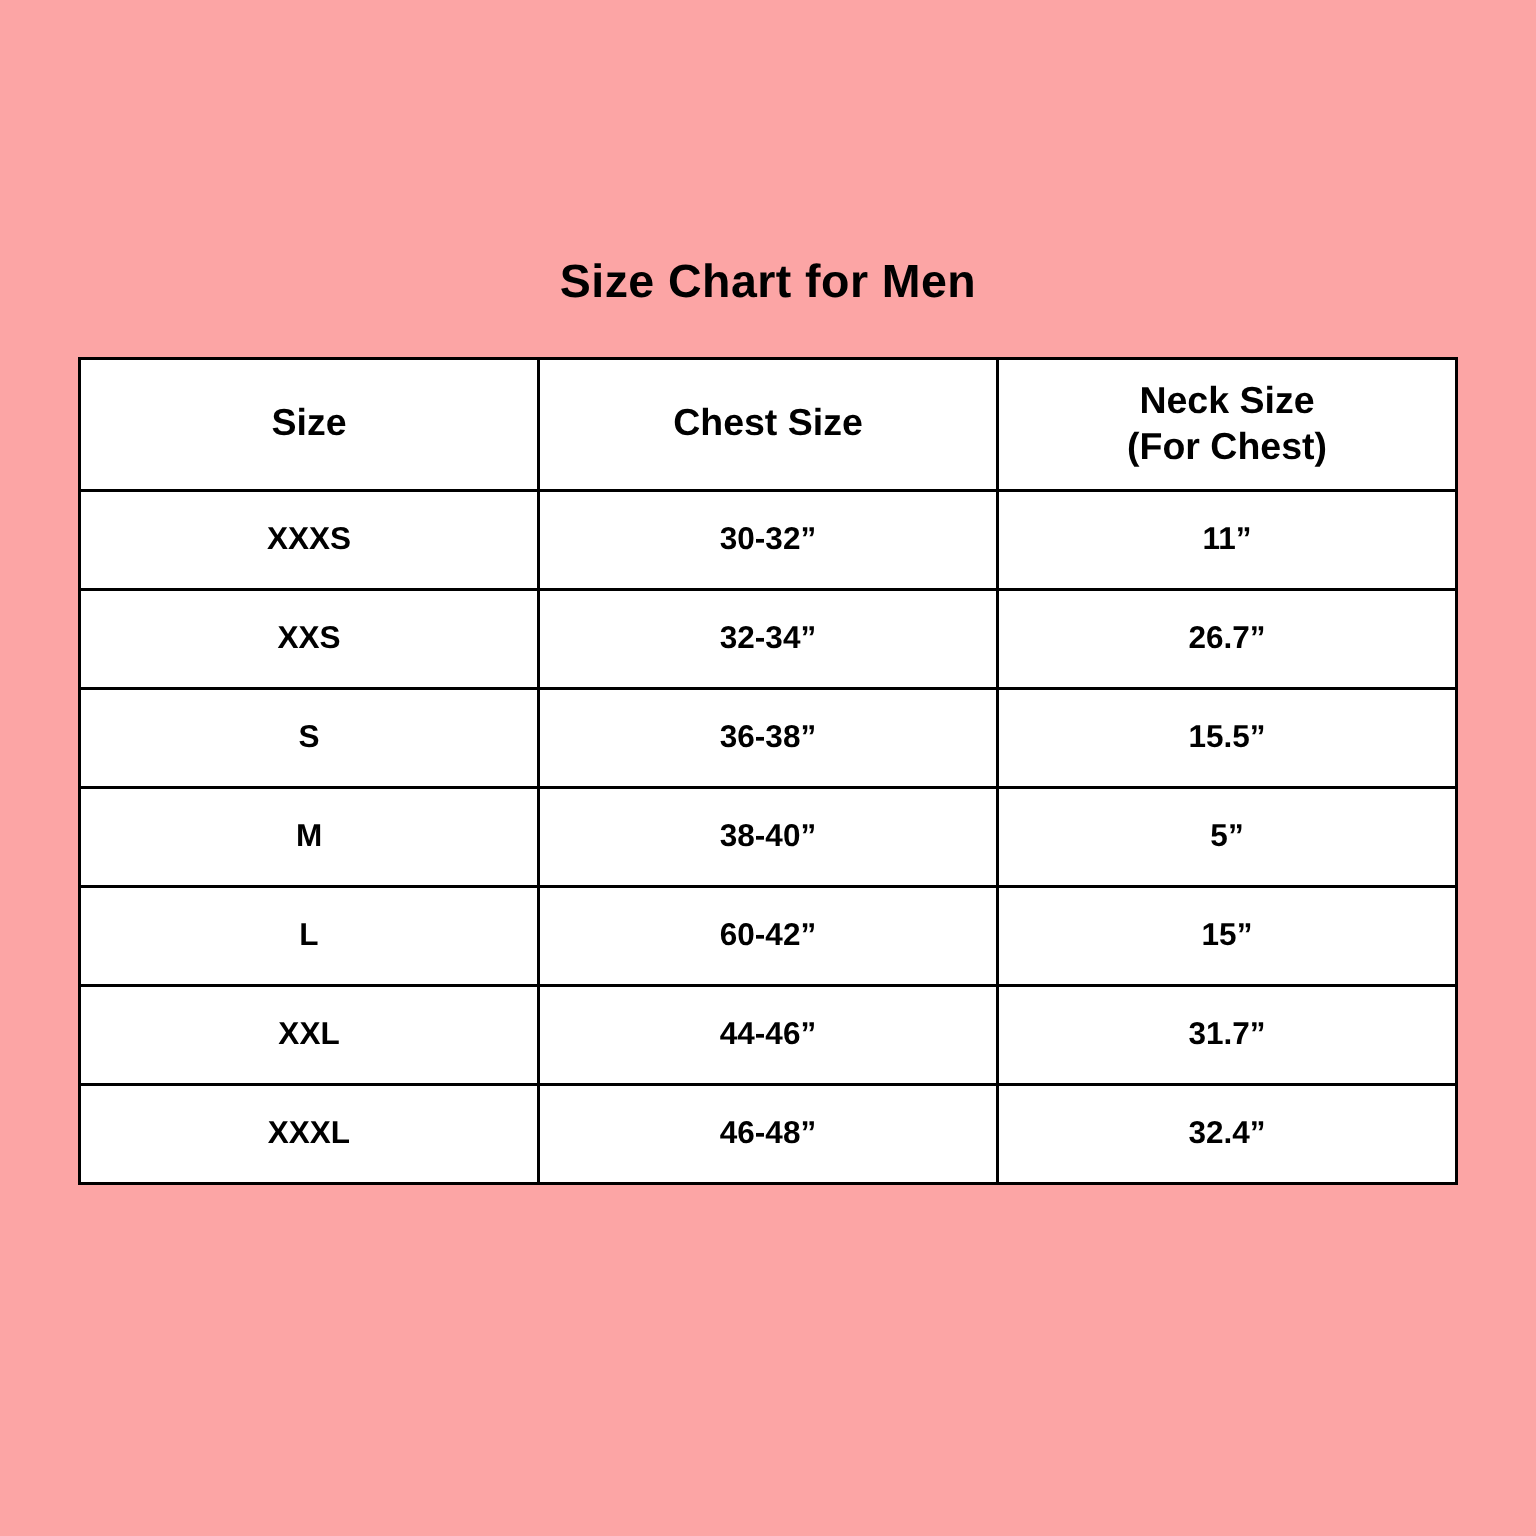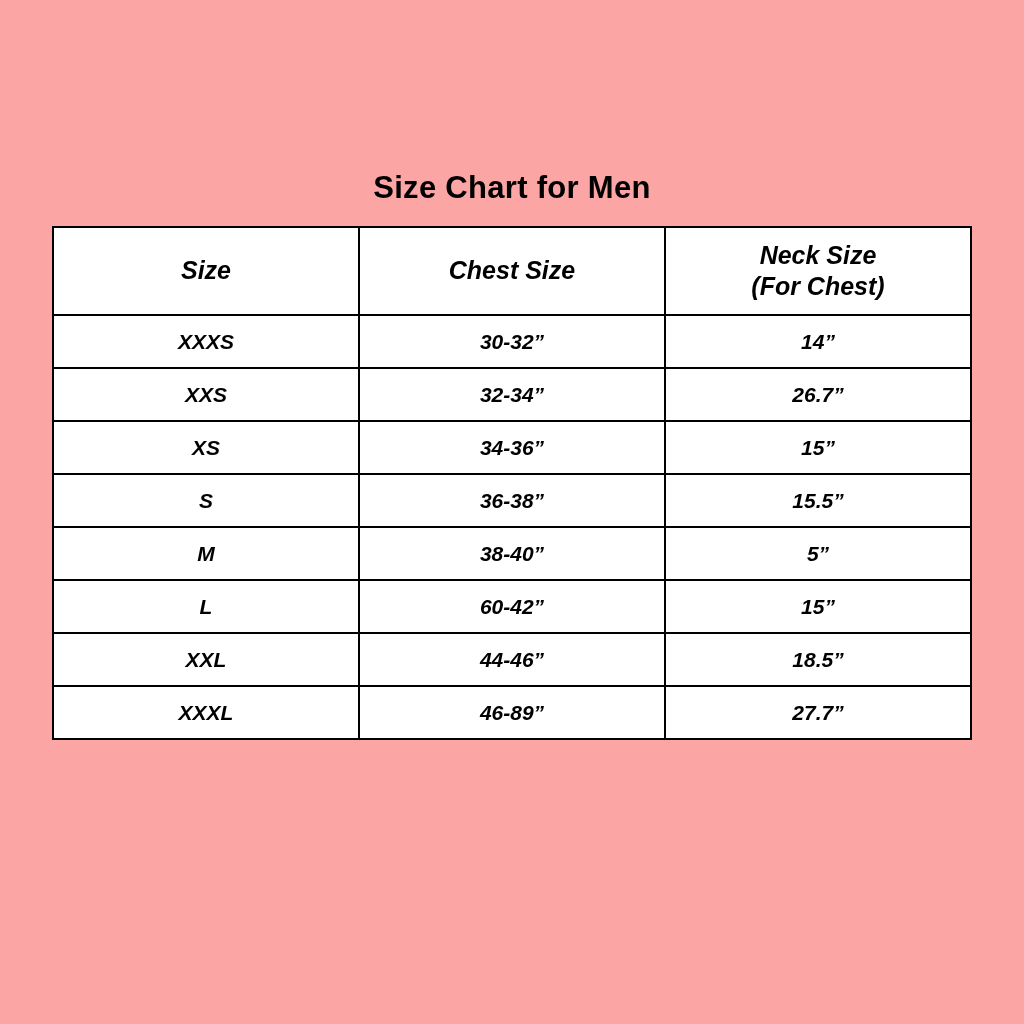--- a/index.html
+++ b/index.html
@@ -27,42 +27,41 @@
     left: 0;
     width: 100%;
     margin: 0;
     text-align: center;
     font-size: 31px;
     font-weight: bold;
     letter-spacing: 0.3px;
   }
   table.size-table {
     position: absolute;
-    top: 226px;
+    top: 238px;
     left: 52px;
     width: 920px;
     border-collapse: collapse;
     table-layout: fixed;
-    font-style: italic;
   }
   .size-table th,
   .size-table td {
     border: 2px solid #000000;
     text-align: center;
     vertical-align: middle;
     font-weight: bold;
     padding: 0;
     background: #ffffff;
   }
   .size-table thead th {
     height: 88px;
     font-size: 25px;
   }
   .size-table tbody td {
-    height: 53px;
+    height: 66px;
     font-size: 21px;
   }
   .hline {
     display: block;
     line-height: 1.25;
   }
 </style>
 </head>
 <body>
 
@@ -82,53 +81,48 @@
         <th>
           <span class="hline">Neck Size</span>
           <span class="hline">(For Chest)</span>
         </th>
       </tr>
     </thead>
     <tbody>
       <tr>
         <td>XXXS</td>
         <td>30-32”</td>
-        <td>14”</td>
+        <td>11”</td>
       </tr>
       <tr>
         <td>XXS</td>
         <td>32-34”</td>
         <td>26.7”</td>
-      </tr>
-      <tr>
-        <td>XS</td>
-        <td>34-36”</td>
-        <td>15”</td>
       </tr>
       <tr>
         <td>S</td>
         <td>36-38”</td>
         <td>15.5”</td>
       </tr>
       <tr>
         <td>M</td>
         <td>38-40”</td>
         <td>5”</td>
       </tr>
       <tr>
         <td>L</td>
         <td>60-42”</td>
         <td>15”</td>
       </tr>
       <tr>
         <td>XXL</td>
         <td>44-46”</td>
-        <td>18.5”</td>
+        <td>31.7”</td>
       </tr>
       <tr>
         <td>XXXL</td>
-        <td>46-89”</td>
-        <td>27.7”</td>
+        <td>46-48”</td>
+        <td>32.4”</td>
       </tr>
     </tbody>
   </table>
 
 </div>
 
 </body></html>

